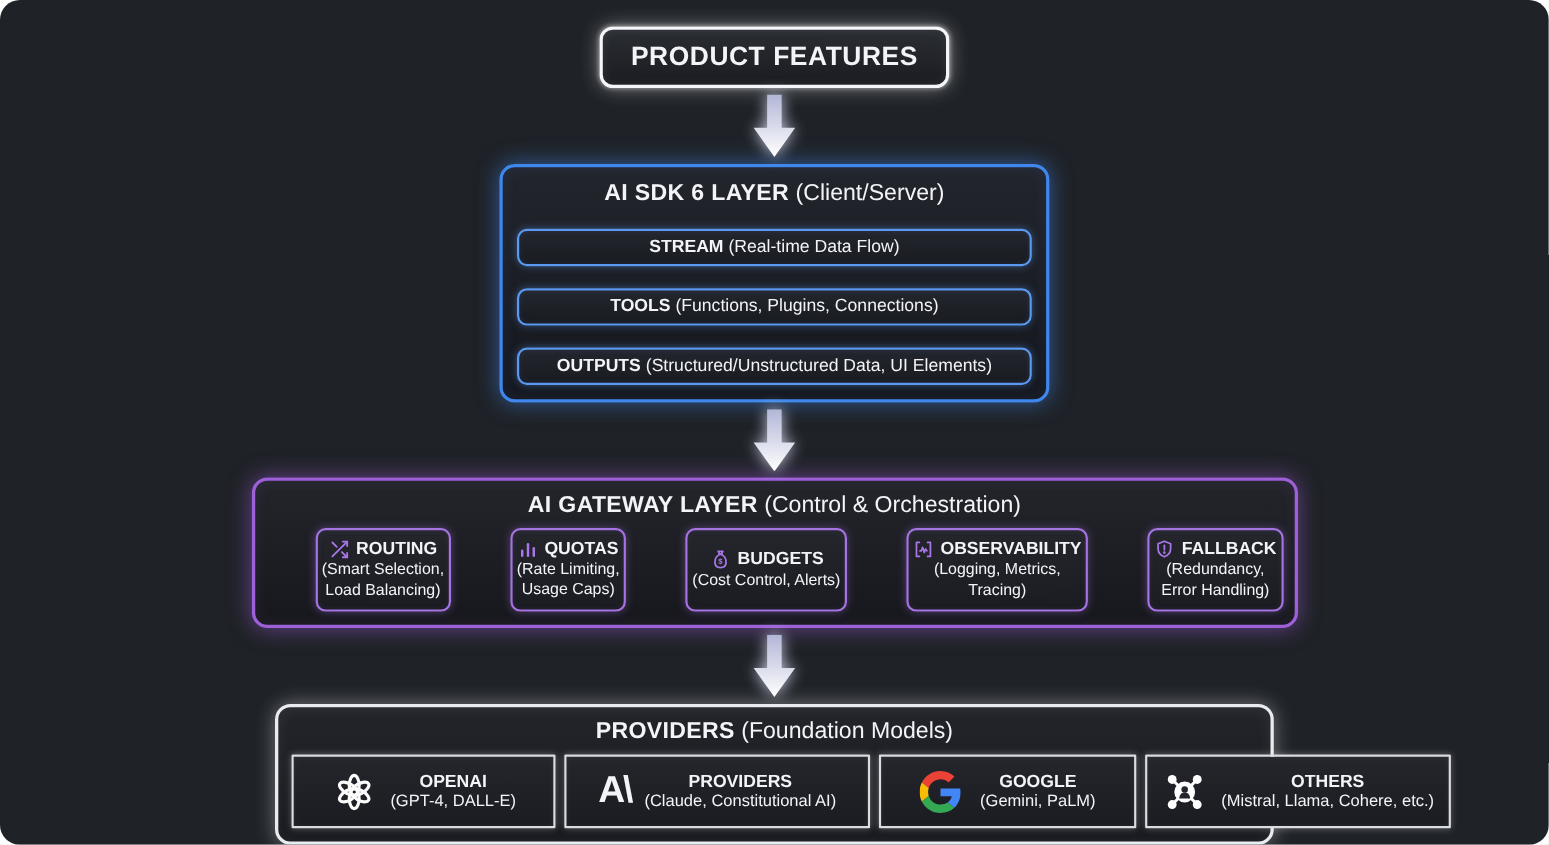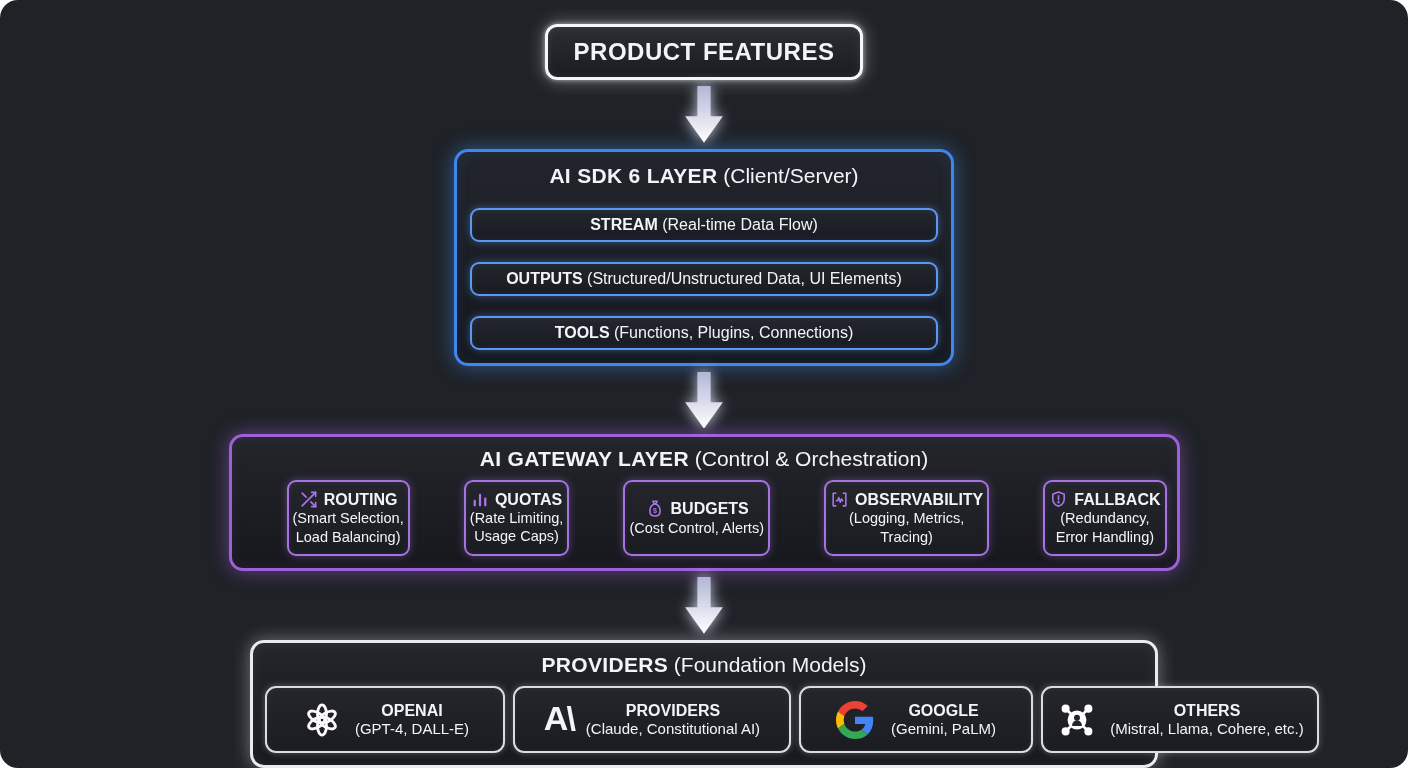--- a/index.html
+++ b/index.html
@@ -59,21 +59,21 @@
   .gw-line{font-size:14.5px;line-height:1.28;white-space:nowrap;}
   
   .providers{
     width:908px;border:3px solid #e8ebef;
     background:linear-gradient(180deg,#23252b,#17181d);
     box-shadow:0 0 18px rgba(255,255,255,.38),inset 0 0 14px rgba(255,255,255,.07);
     padding:4px 12px 12px;
   }
   .pv-cards{display:flex;gap:8px;}
   .pv-card{
-    border:2px solid #d9dde2;border-radius:11px;height:67px;box-sizing:border-box;
+    border:2px solid #d9dde2;border-radius:1px;height:67px;box-sizing:border-box;
     display:flex;align-items:center;justify-content:center;gap:12px;
     background:linear-gradient(180deg,#24262c,#1a1c21);
     box-shadow:0 0 7px rgba(255,255,255,.28),inset 0 0 6px rgba(255,255,255,.06);
   }
   .pv-openai{flex:0 0 240px;}
   .pv-anthropic{flex:0 0 278px;}
   .pv-google{flex:0 0 234px;gap:17px;}
   .pv-others{flex:0 0 278px;}
   .pv-text{text-align:center;}
   .pv-name{font-weight:700;font-size:16px;white-space:nowrap;}
@@ -106,26 +106,26 @@
   <section class="layer sdk">
     <div class="layer-title">
       <b>AI SDK 6 LAYER</b>
       <span>(Client/Server)</span>
     </div>
     <div class="sdk-row">
       <b>STREAM</b>
       <span>(Real-time Data Flow)</span>
     </div>
     <div class="sdk-row">
+      <b>TOOLS</b>
+      <span>(Functions, Plugins, Connections)</span>
+    </div>
+    <div class="sdk-row">
       <b>OUTPUTS</b>
       <span>(Structured/Unstructured Data, UI Elements)</span>
-    </div>
-    <div class="sdk-row">
-      <b>TOOLS</b>
-      <span>(Functions, Plugins, Connections)</span>
     </div>
   </section>
 
   <svg class="arrow" width="44" height="58" viewBox="0 0 44 60">
     <path d="M15 0 H29 V32 H42 L22 60 L2 32 H15 Z" fill="url(#arrowGrad)"></path>
   </svg>
 
   <section class="layer gateway">
     <div class="layer-title">
       <b>AI GATEWAY LAYER</b>

